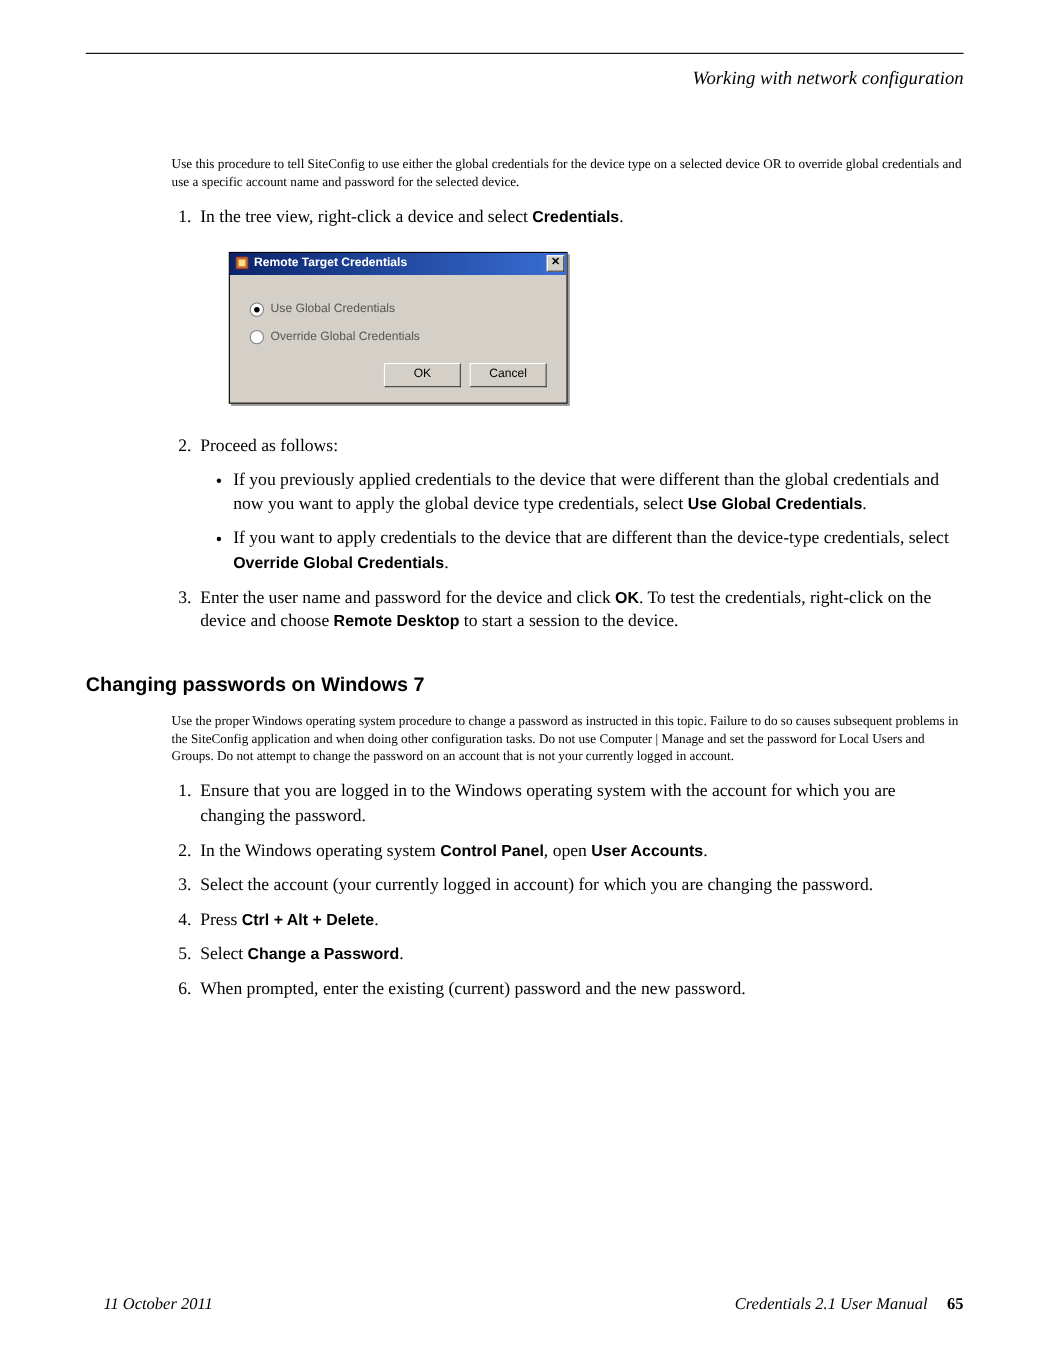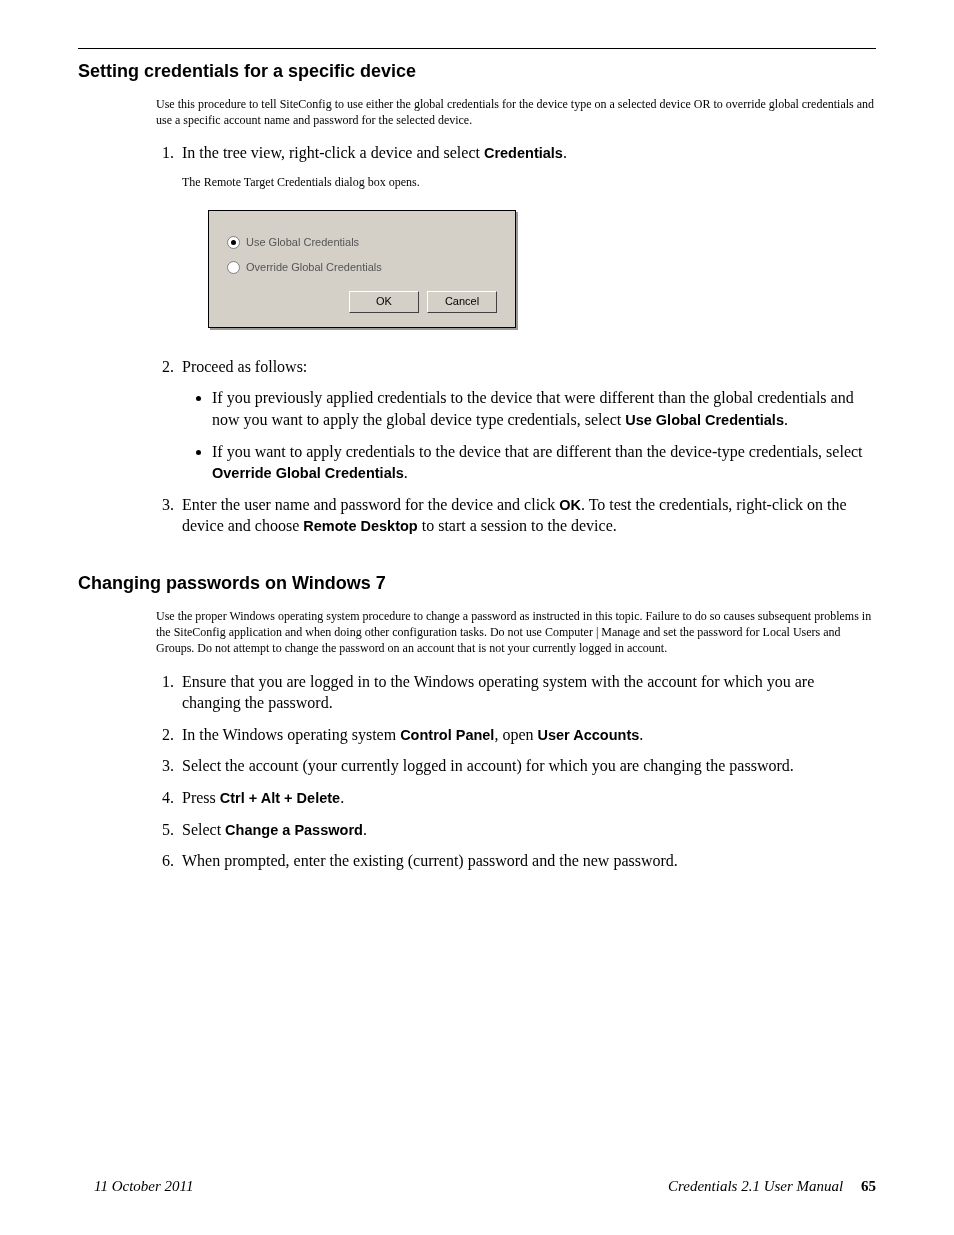--- a/index.html
+++ b/index.html
@@ -171,34 +171,44 @@
   }
   .footer .date { font-style: italic; }
   .footer .manual { font-style: italic; }
   .footer .pg { font-weight: bold; font-style: normal; margin-left: 14px; }
 </style>
 </head>
 <body>
 
 <div class="page">
   <div class="rule"></div>
-
-  <h2 class="section">Setting credentials for a specific device</h2>
+  <div class="running-head">Working with network configuration</div>
+
 
   <div class="body-block">
     <p>Use this procedure to tell SiteConfig to use either the global credentials for the device type on a selected device OR to override global credentials and use a specific account name and password for the selected device.</p>
 
     <ol class="steps">
       <li>
         <span>In the tree view, right-click a device and select </span><span class="ui-bold">Credentials</span><span>.</span>
-        <p>The Remote Target Credentials dialog box opens.</p>
 
         
         <div class="dialog-wrap">
           <div class="dialog">
+            <div class="titlebar">
+              <span class="t-icon">
+                <svg width="12" height="12" viewBox="0 0 12 12">
+                  <rect x="0" y="0" width="12" height="12" fill="#8b2b2b"></rect>
+                  <rect x="1" y="1" width="10" height="10" fill="#c86f2f"></rect>
+                  <rect x="3" y="3" width="6" height="6" fill="#ffe08a"></rect>
+                </svg>
+              </span>
+              <span class="t-title">Remote Target Credentials</span>
+              <span class="t-close">✕</span>
+            </div>
             <div class="dialog-body">
               <div class="radio-row">
                 <span class="radio-dot selected"></span>
                 <span>Use Global Credentials</span>
               </div>
               <div class="radio-row">
                 <span class="radio-dot"></span>
                 <span>Override Global Credentials</span>
               </div>
               <div class="dialog-buttons">

